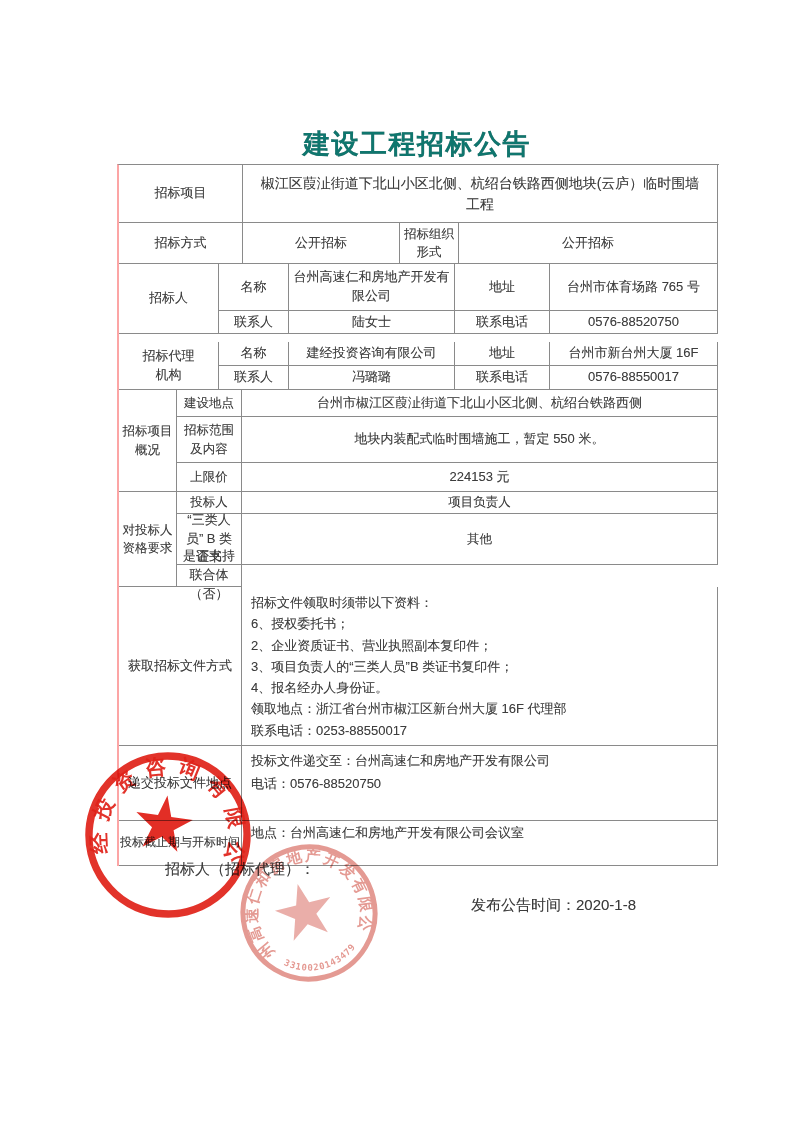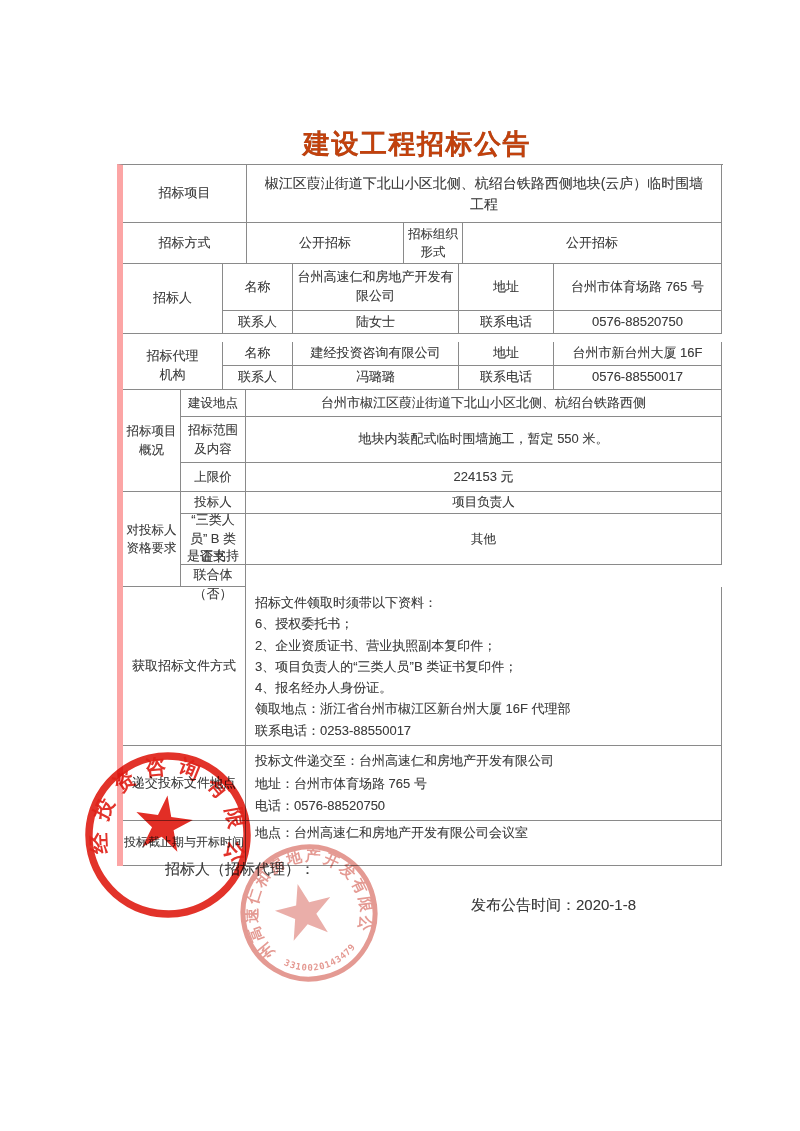--- a/index.html
+++ b/index.html
@@ -2,26 +2,26 @@
 <html><head>
 <meta charset="utf-8">
 <style>
   html,body{margin:0;padding:0;background:#ffffff;}
   .page{
     position:relative;width:800px;height:1131px;background:#ffffff;overflow:hidden;
     font-family:"Liberation Sans","DejaVu Sans",sans-serif;color:#3d3d3d;
   }
   .title{
     position:absolute;left:117px;top:126px;width:600px;text-align:center;
-    font-size:27px;letter-spacing:1.5px;color:#c2410c;font-weight:600;
+    font-size:27px;letter-spacing:1.5px;color:#0f766e;font-weight:600;
     text-shadow:0 0 0.4px rgba(70,70,70,.55);
   }
   .tbl{
     position:absolute;left:117px;top:164px;width:600px;
-    border-top:1px solid #8a8a8a;border-left:6px solid #fca5a5;
+    border-top:1px solid #8a8a8a;border-left:2px solid #fca5a5;
     background:transparent;
   }
   .sec{display:grid;width:599px;}
   .cell{
     box-sizing:border-box;border-right:1px solid #8a8a8a;border-bottom:1px solid #8a8a8a;
     display:flex;flex-direction:column;align-items:center;justify-content:center;
     font-size:13px;line-height:1.45;text-align:center;padding:1px 4px;
     text-shadow:0 0 0.3px rgba(70,70,70,.4);
   }
   .secA{grid-template-columns:124px 475px;grid-auto-rows:58px;}
@@ -136,21 +136,20 @@
         <div class="ln">4、报名经办人身份证。</div>
         <div class="ln">领取地点：浙江省台州市椒江区新台州大厦 16F 代理部</div>
         <div class="ln">联系电话：0253-88550017</div>
       </div>
     </div>
 
     <div class="sec secH">
       <div class="cell">递交投标文件地点</div>
       <div class="cell left lines-h">
         <div class="ln">投标文件递交至：台州高速仁和房地产开发有限公司</div>
-        <div class="ln">地址：台州市体育场路 765 号</div>
         <div class="ln">电话：0576-88520750</div>
       </div>
     </div>
 
     <div class="sec secI">
       <div class="cell nowrap">投标截止期与开标时间</div>
       <div class="cell left lines-i">
         <div class="ln">地点：台州高速仁和房地产开发有限公司会议室</div>
       </div>
     </div>

